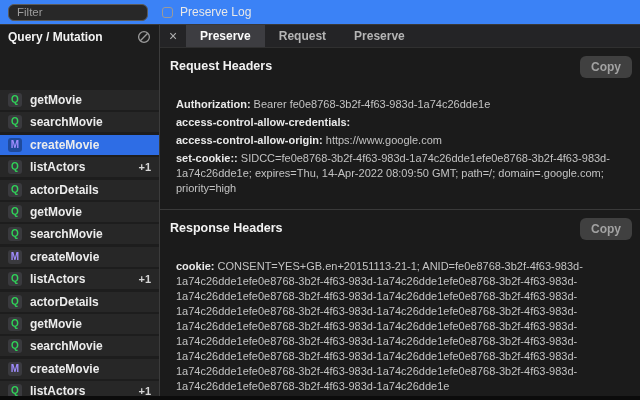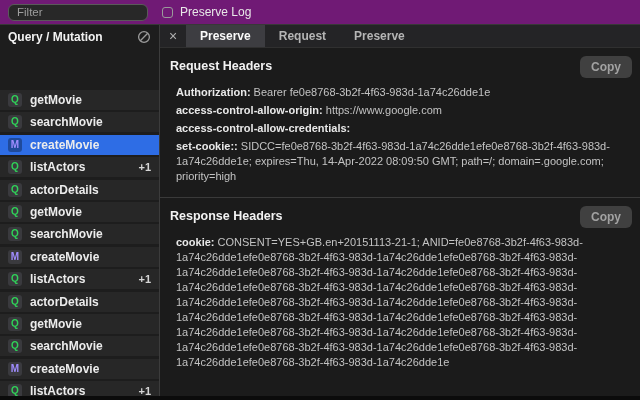--- a/index.html
+++ b/index.html
@@ -5,21 +5,21 @@
   * { margin:0; padding:0; box-sizing:border-box; }
   html,body { width:640px; height:400px; overflow:hidden; }
   body {
     background:#1b1b1b;
     font-family:"Liberation Sans", sans-serif;
     color:#e8e8e8;
     position:relative;
   }
   
   .topbar {
-    height:25px; background:#701a75; border-bottom:1px solid #383838;
+    height:25px; background:#3b82f6; border-bottom:1px solid #383838;
     display:flex; align-items:center;
   }
   .filter-input {
     width:140px; height:17px; margin-left:8px;
     background:#282828; border:1px solid #5a5a5a; border-radius:6px;
     color:#dddddd; font-size:11.5px; padding:0 8px;
     font-family:"Liberation Sans", sans-serif; outline:none;
   }
   .filter-input::placeholder { color:#9e9e9e; }
   .preserve-check {
@@ -76,21 +76,21 @@
   .panel { flex:1; overflow:hidden; }
   .section { padding:8px 8px 10px 10px; }
   .section.ruled { border-bottom:1px solid #3a3a3a; }
   .section-head { display:flex; justify-content:space-between; align-items:flex-start; }
   .section-title { font-size:12.5px; font-weight:bold; color:#f2f2f2; padding-top:3px; }
   .copy-btn {
     background:#404040; color:#a2a2a2; font-size:12px; font-weight:600;
     border:none; border-radius:6px; padding:4px 11px; cursor:pointer;
     font-family:"Liberation Sans", sans-serif;
   }
-  .hdr-entries { margin-top:7px; padding-left:6px; padding-right:6px; }
+  .hdr-entries { margin-top:19px; padding-left:6px; padding-right:6px; }
   .hdr-line {
     font-size:11px; line-height:15px; color:#c3c3c3;
     margin-bottom:3px; word-break:break-word; overflow-wrap:break-word;
   }
   .hdr-name { font-weight:bold; color:#e9e9e9; }
 
   .bottom-edge {
     position:absolute; left:0; bottom:0; width:640px; height:4px;
     background:#0b0b0b;
   }
@@ -197,22 +197,22 @@
       </div>
 
     <div class="panel">
       <div class="section ruled">
         <div class="section-head">
           <span class="section-title">Request Headers</span>
           <button class="copy-btn">Copy</button>
         </div>
         <div class="hdr-entries">
             <div class="hdr-line"><span class="hdr-name">Authorization:</span> Bearer fe0e8768-3b2f-4f63-983d-1a74c26dde1e</div>
+            <div class="hdr-line"><span class="hdr-name">access-control-allow-credentials:</span> </div>
             <div class="hdr-line"><span class="hdr-name">access-control-allow-origin:</span> https://www.google.com</div>
-            <div class="hdr-line"><span class="hdr-name">access-control-allow-credentials:</span> </div>
             <div class="hdr-line"><span class="hdr-name">set-cookie::</span> SIDCC=fe0e8768-3b2f-4f63-983d-1a74c26dde1efe0e8768-3b2f-4f63-983d-1a74c26dde1e; expires=Thu, 14-Apr-2022 08:09:50 GMT; path=/; domain=.google.com; priority=high</div>
           </div>
       </div>
 
       <div class="section">
         <div class="section-head">
           <span class="section-title">Response Headers</span>
           <button class="copy-btn">Copy</button>
         </div>
         <div class="hdr-entries">

